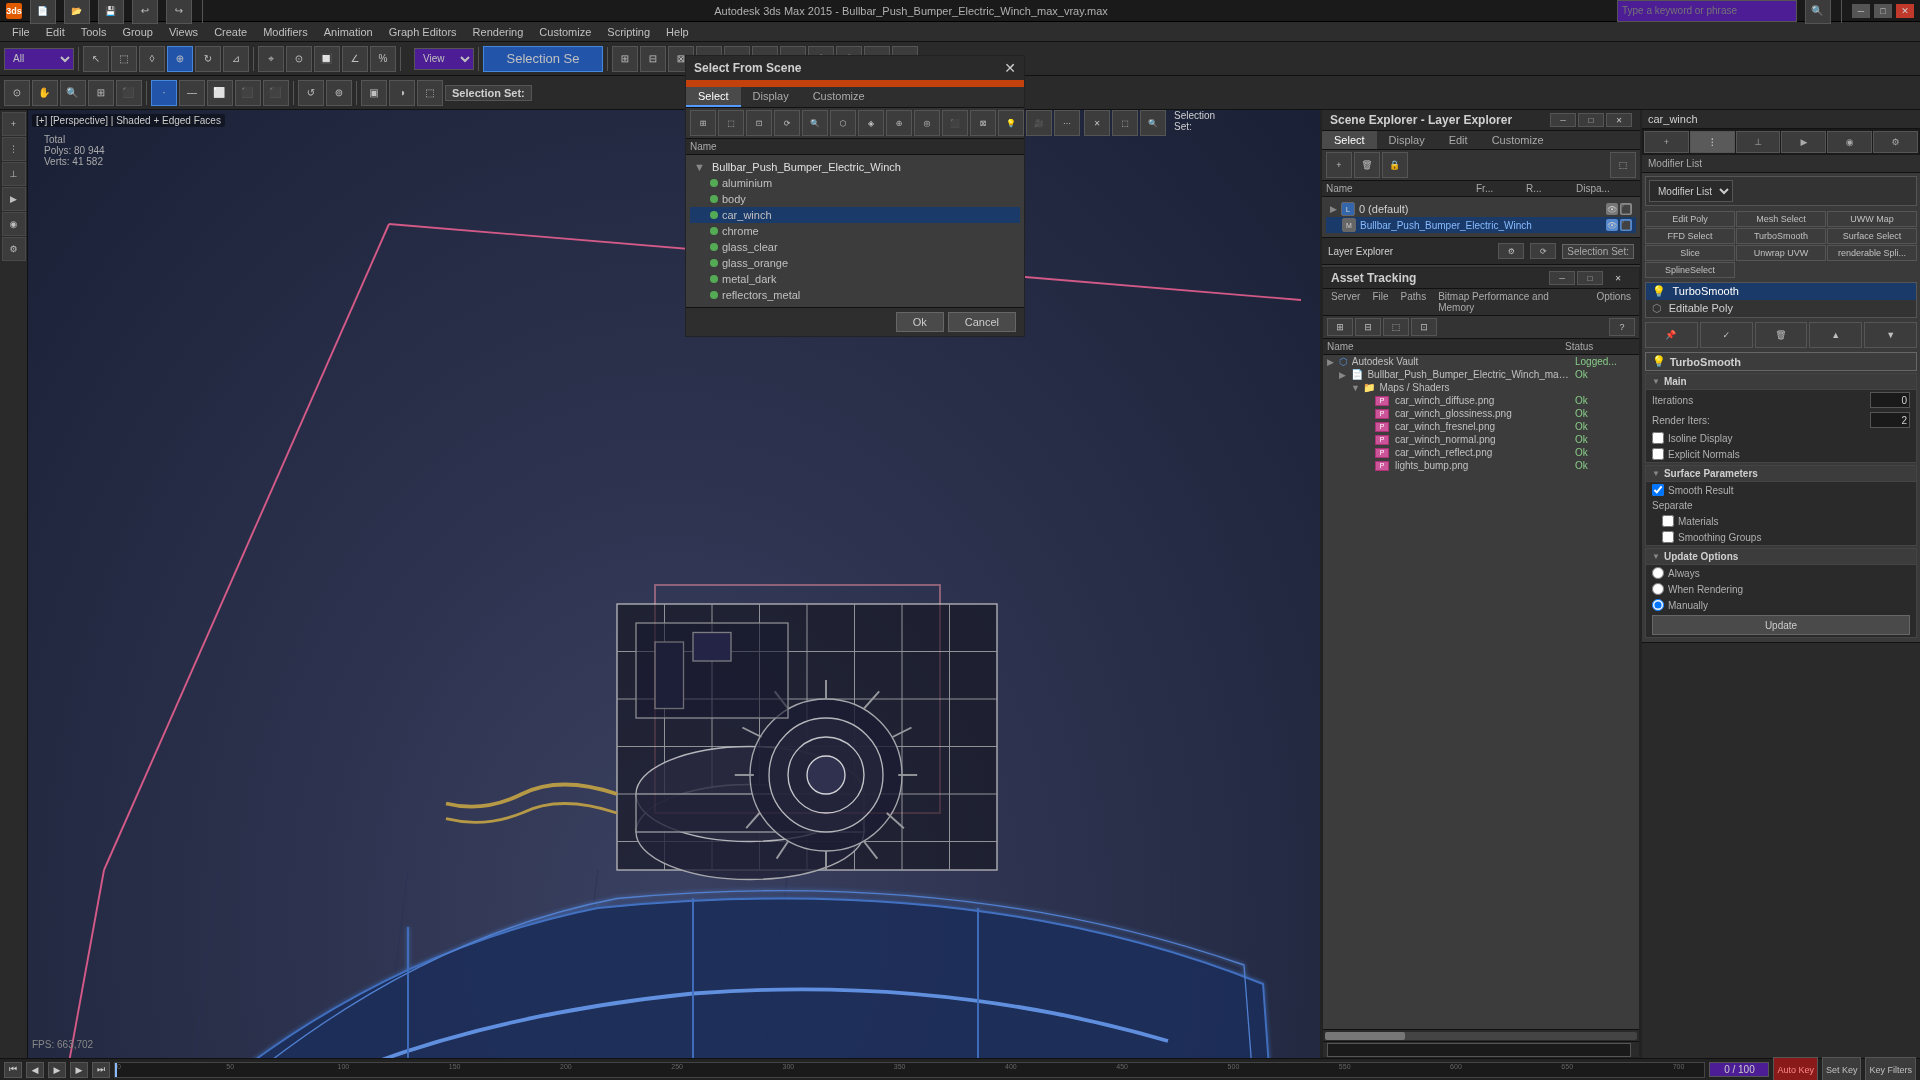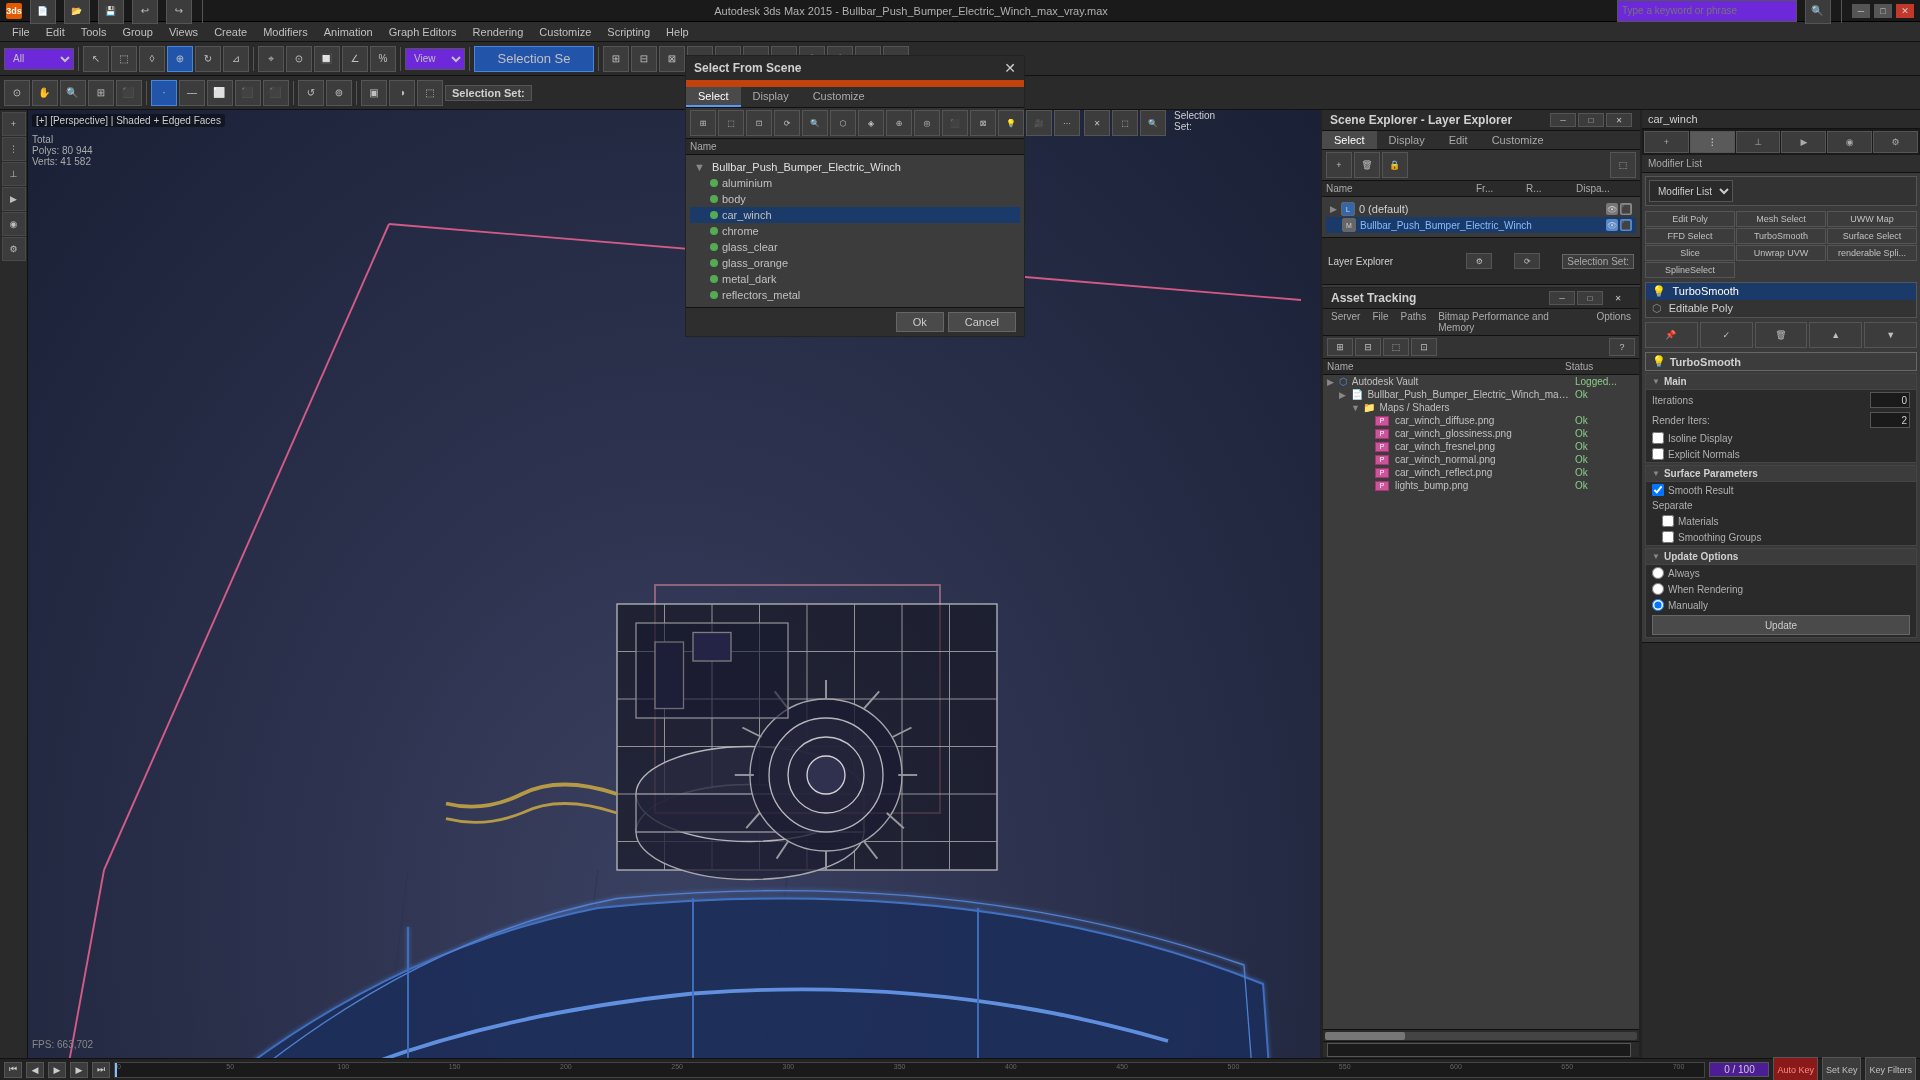--- a/index.html
+++ b/index.html
@@ -15,21 +15,21 @@
 
     
     #menubar { height: 20px; background: #2d2d2d; display: flex; align-items: center; padding: 0 4px; border-bottom: 1px solid #111; }
     .menu-item { padding: 1px 8px; color: #c0c0c0; font-size: 11px; cursor: pointer; }
 
     
     #toolbar1 { height: 34px; background: #2a2a2a; display: flex; align-items: center; padding: 0 4px; gap: 2px; border-bottom: 1px solid #111; }
     .tb-btn { height: 26px; min-width: 26px; background: #3c3c3c; border: 1px solid #555; color: #c0c0c0; font-size: 10px; cursor: pointer; display: flex; align-items: center; justify-content: center; padding: 0 3px; }
     .tb-btn.active { background: #2255aa; border-color: #4488dd; }
     .tb-sep { width: 1px; height: 24px; background: #555; margin: 0 2px; }
-    .tb-dropdown { height: 22px; background: #6d28d9; border: 1px solid #555; color: #c0c0c0; font-size: 10px; padding: 0 4px; cursor: pointer; min-width: 60px; }
+    .tb-dropdown { height: 22px; background: #4c1d95; border: 1px solid #555; color: #c0c0c0; font-size: 10px; padding: 0 4px; cursor: pointer; min-width: 60px; }
 
     
     #toolbar2 { height: 34px; background: #2a2a2a; display: flex; align-items: center; padding: 0 4px; gap: 2px; border-bottom: 1px solid #111; }
 
     
     #main { display: flex; height: calc(1080px - 22px - 20px - 34px - 34px - 22px); }
 
     
     #left-sidebar { width: 28px; background: #2a2a2a; border-right: 1px solid #111; display: flex; flex-direction: column; align-items: center; padding: 2px 0; gap: 1px; }
     .ls-btn { width: 24px; height: 24px; background: #3c3c3c; border: 1px solid #4a4a4a; color: #c0c0c0; font-size: 9px; cursor: pointer; display: flex; align-items: center; justify-content: center; }
@@ -205,21 +205,21 @@
   <div class="tb-btn active">⊕</div>
   <div class="tb-btn">↻</div>
   <div class="tb-btn">⊿</div>
   <div class="tb-sep"></div>
   <div class="tb-btn">⌖</div>
   <div class="tb-btn">⊙</div>
   <div class="tb-btn">🔲</div>
   <div class="tb-btn">∠</div>
   <div class="tb-btn">%</div>
   <div class="tb-sep"></div>
-  <select class="tb-dropdown" style="width:54px;">
+  <select class="tb-dropdown" style="width:54px;margin-left:9px;">
     <option>View</option>
   </select>
   <div class="tb-sep"></div>
   <div class="tb-btn active" style="width:120px; font-size:13px;">Selection Se</div>
   <div class="tb-sep"></div>
 
   <div class="tb-btn">⊞</div>
   <div class="tb-btn">⊟</div>
   <div class="tb-btn">⊠</div>
   <div class="tb-btn">≡</div>
@@ -418,21 +418,21 @@
           <text x="-22" y="-22" fill="#33ff33" font-size="8">Y</text>
           <line x1="0" y1="0" x2="0" y2="-25" stroke="#3333ff" stroke-width="1.5"></line>
           <text x="2" y="-26" fill="#6699ff" font-size="8">Z</text>
         </g>
       </svg>
     </div>
 
     <div id="vp-corner">
       <span>[+] [Perspective] | Shaded + Edged Faces</span>
     </div>
-    <div style="position:absolute;top:24px;left:4px;color:#aaa;font-size:10px;z-index:5;">
+    <div style="position:absolute;top:24px;left:16px;color:#aaa;font-size:10px;z-index:5;">
       <div><span>Total</span></div>
       <div><span>Polys:</span> <span>80 944</span></div>
       <div><span>Verts:</span> <span>41 582</span></div>
     </div>
     <div id="fps-display">
       <span>FPS:</span> <span>663,702</span>
     </div>
   </div>
 
   <div id="select-scene" style="position:absolute;left:685px;top:55px;width:340px;">
@@ -562,21 +562,21 @@
       <div class="se-row selected" style="padding-left:16px;">
         <div class="se-icon obj" style="font-size:7px;">M</div>
         <span style="color:#88bbff;font-size:10px;">Bullbar_Push_Bumper_Electric_Winch</span>
         <span style="margin-left:auto;display:flex;gap:2px;">
           <div class="se-visibility" style="background:#5588cc;font-size:8px;">👁</div>
           <div class="se-visibility" style="background:#5588cc;font-size:8px;">⬛</div>
         </span>
       </div>
     </div>
 
-    <div style="background:#2a2a2a;padding:15px 6px;display:flex;align-items:center;gap:22px;border-top:1px solid #111;border-bottom:1px solid #111;">
+    <div style="background:#2a2a2a;padding:5px 6px;display:flex;align-items:center;gap:6px;border-top:1px solid #111;border-bottom:1px solid #111;">
       <span style="font-size:10px;color:#d0d0d0;">Layer Explorer</span>
       <div style="flex:1;"></div>
       <div class="tb-btn" style="font-size:8px;width:16px;height:16px;">⚙</div>
       <div class="tb-btn" style="font-size:8px;width:16px;height:16px;">⟳</div>
       <span style="font-size:10px;color:#aaa;border:1px solid #666;padding:1px 4px;background:#3c3c3c;">Selection Set:</span>
     </div>
 
     <div id="asset-tracking">
       <div id="at-header">
         <span id="at-title">Asset Tracking</span>

